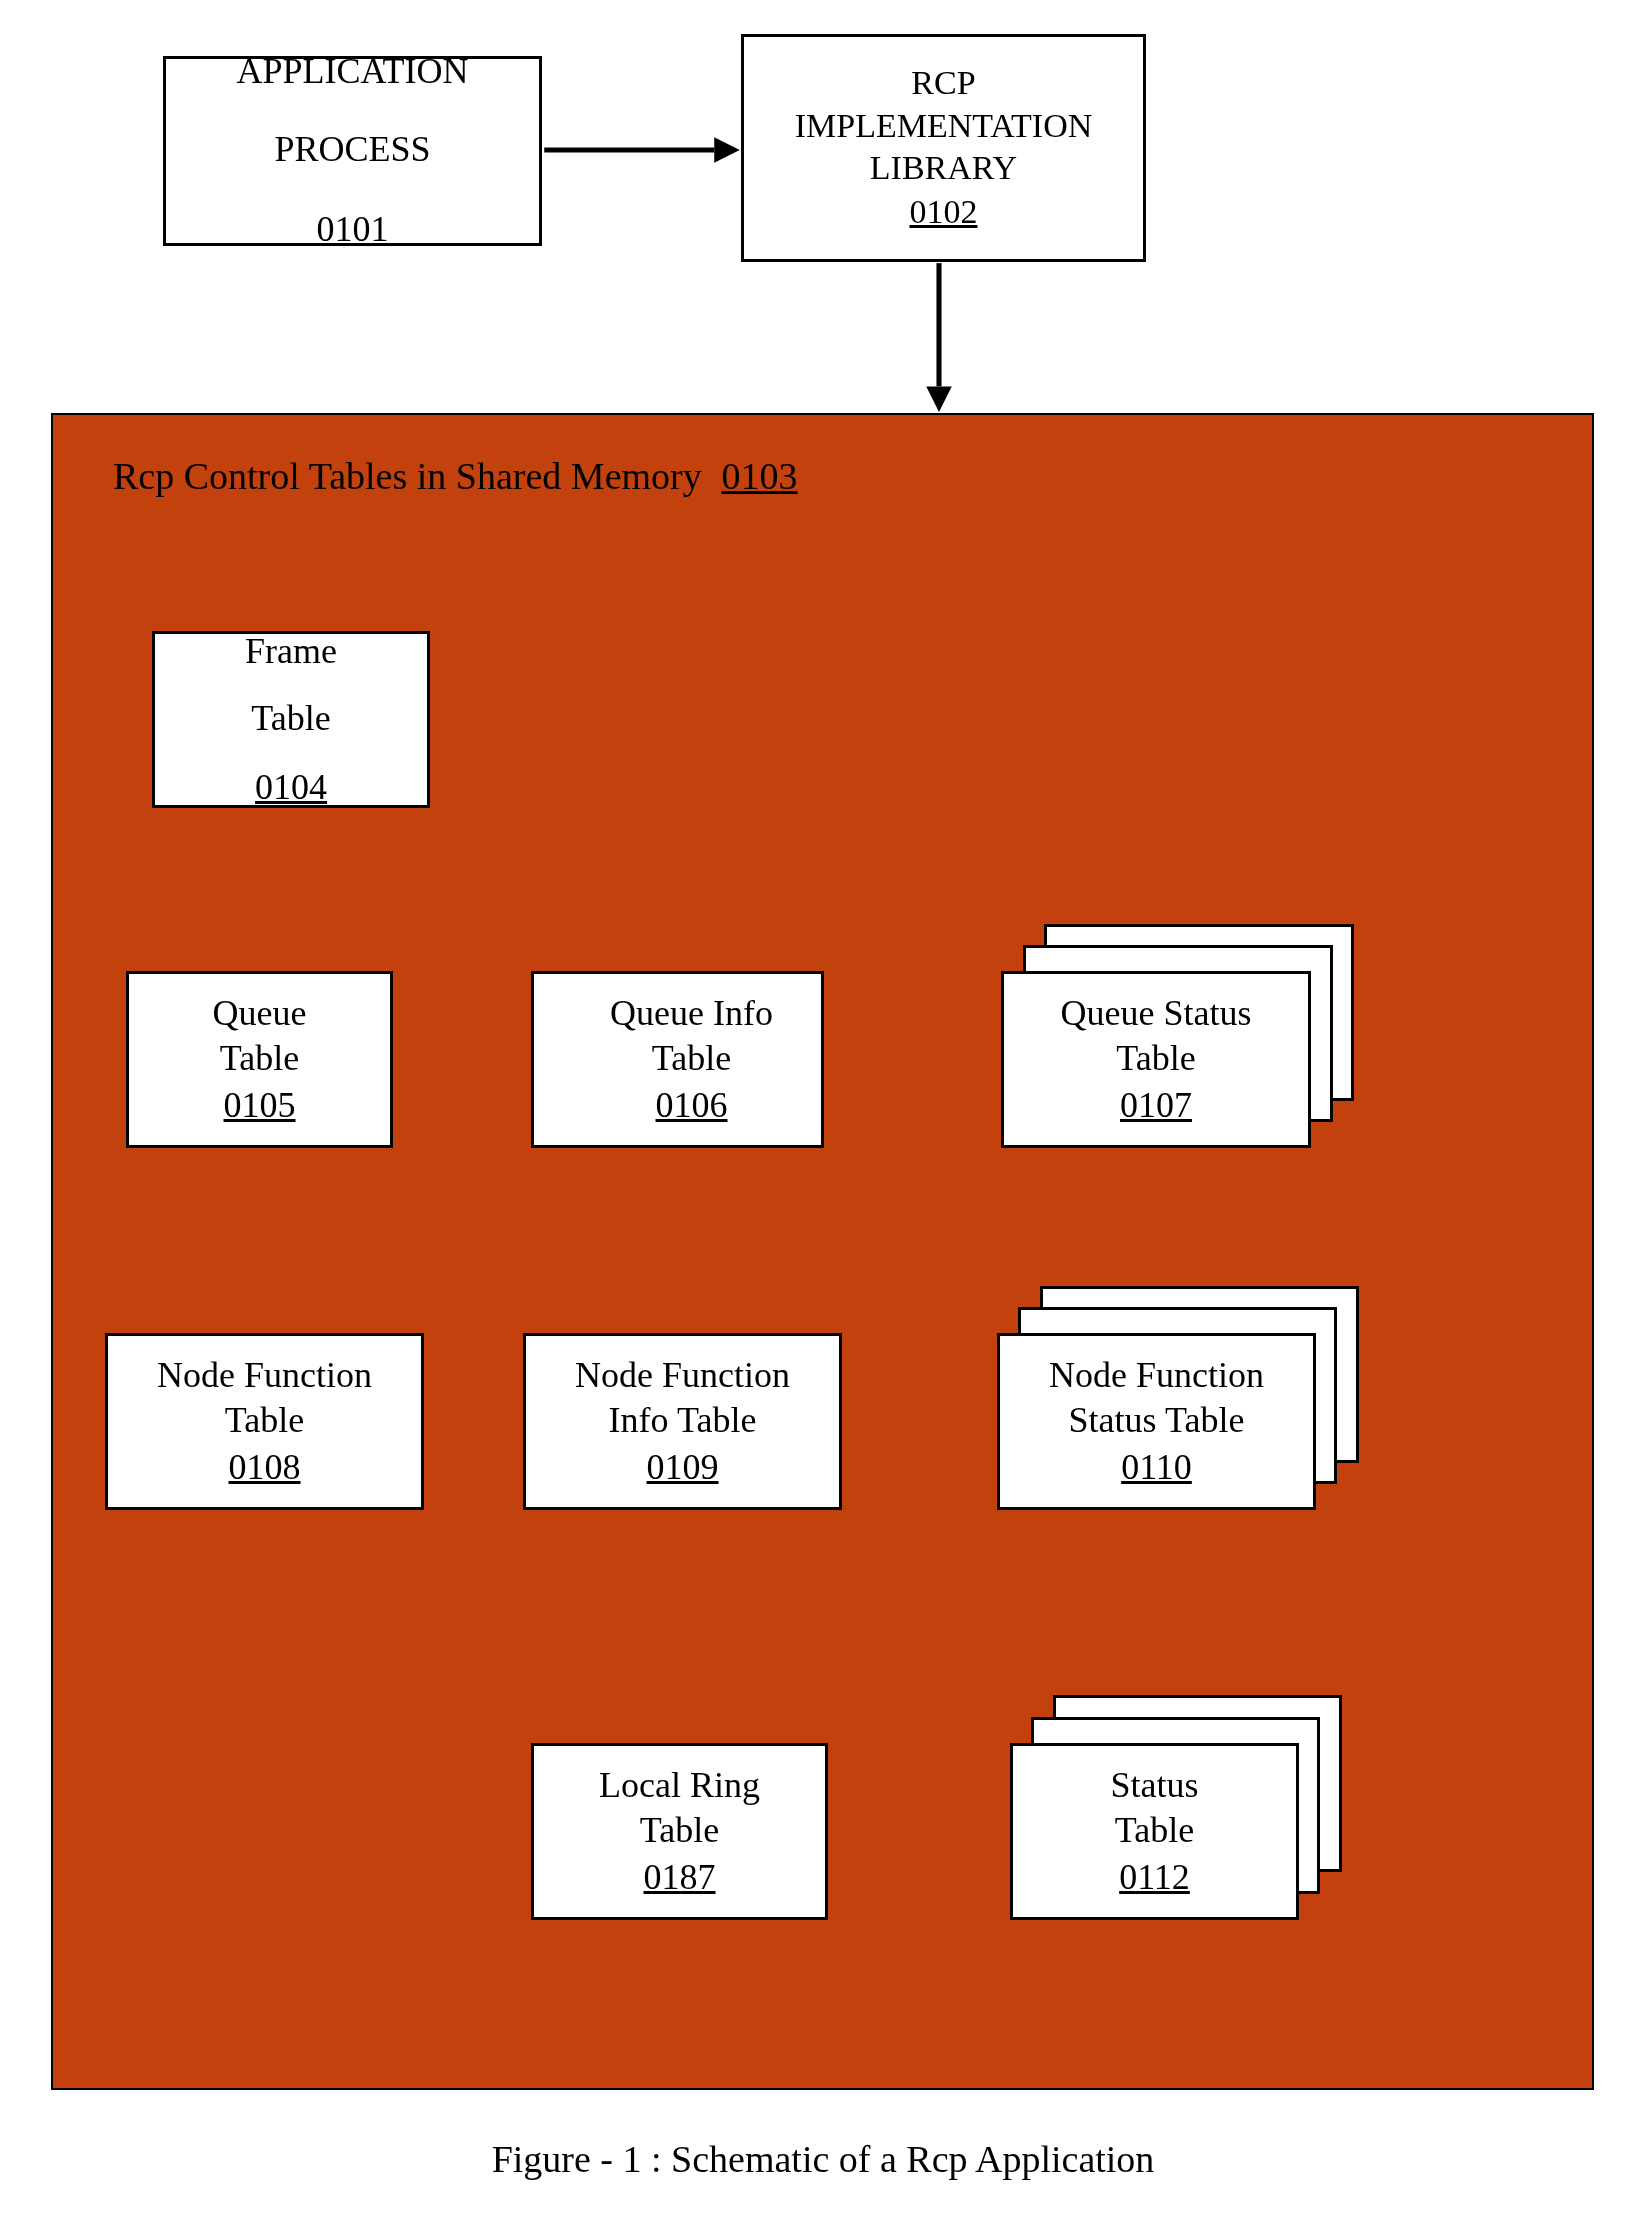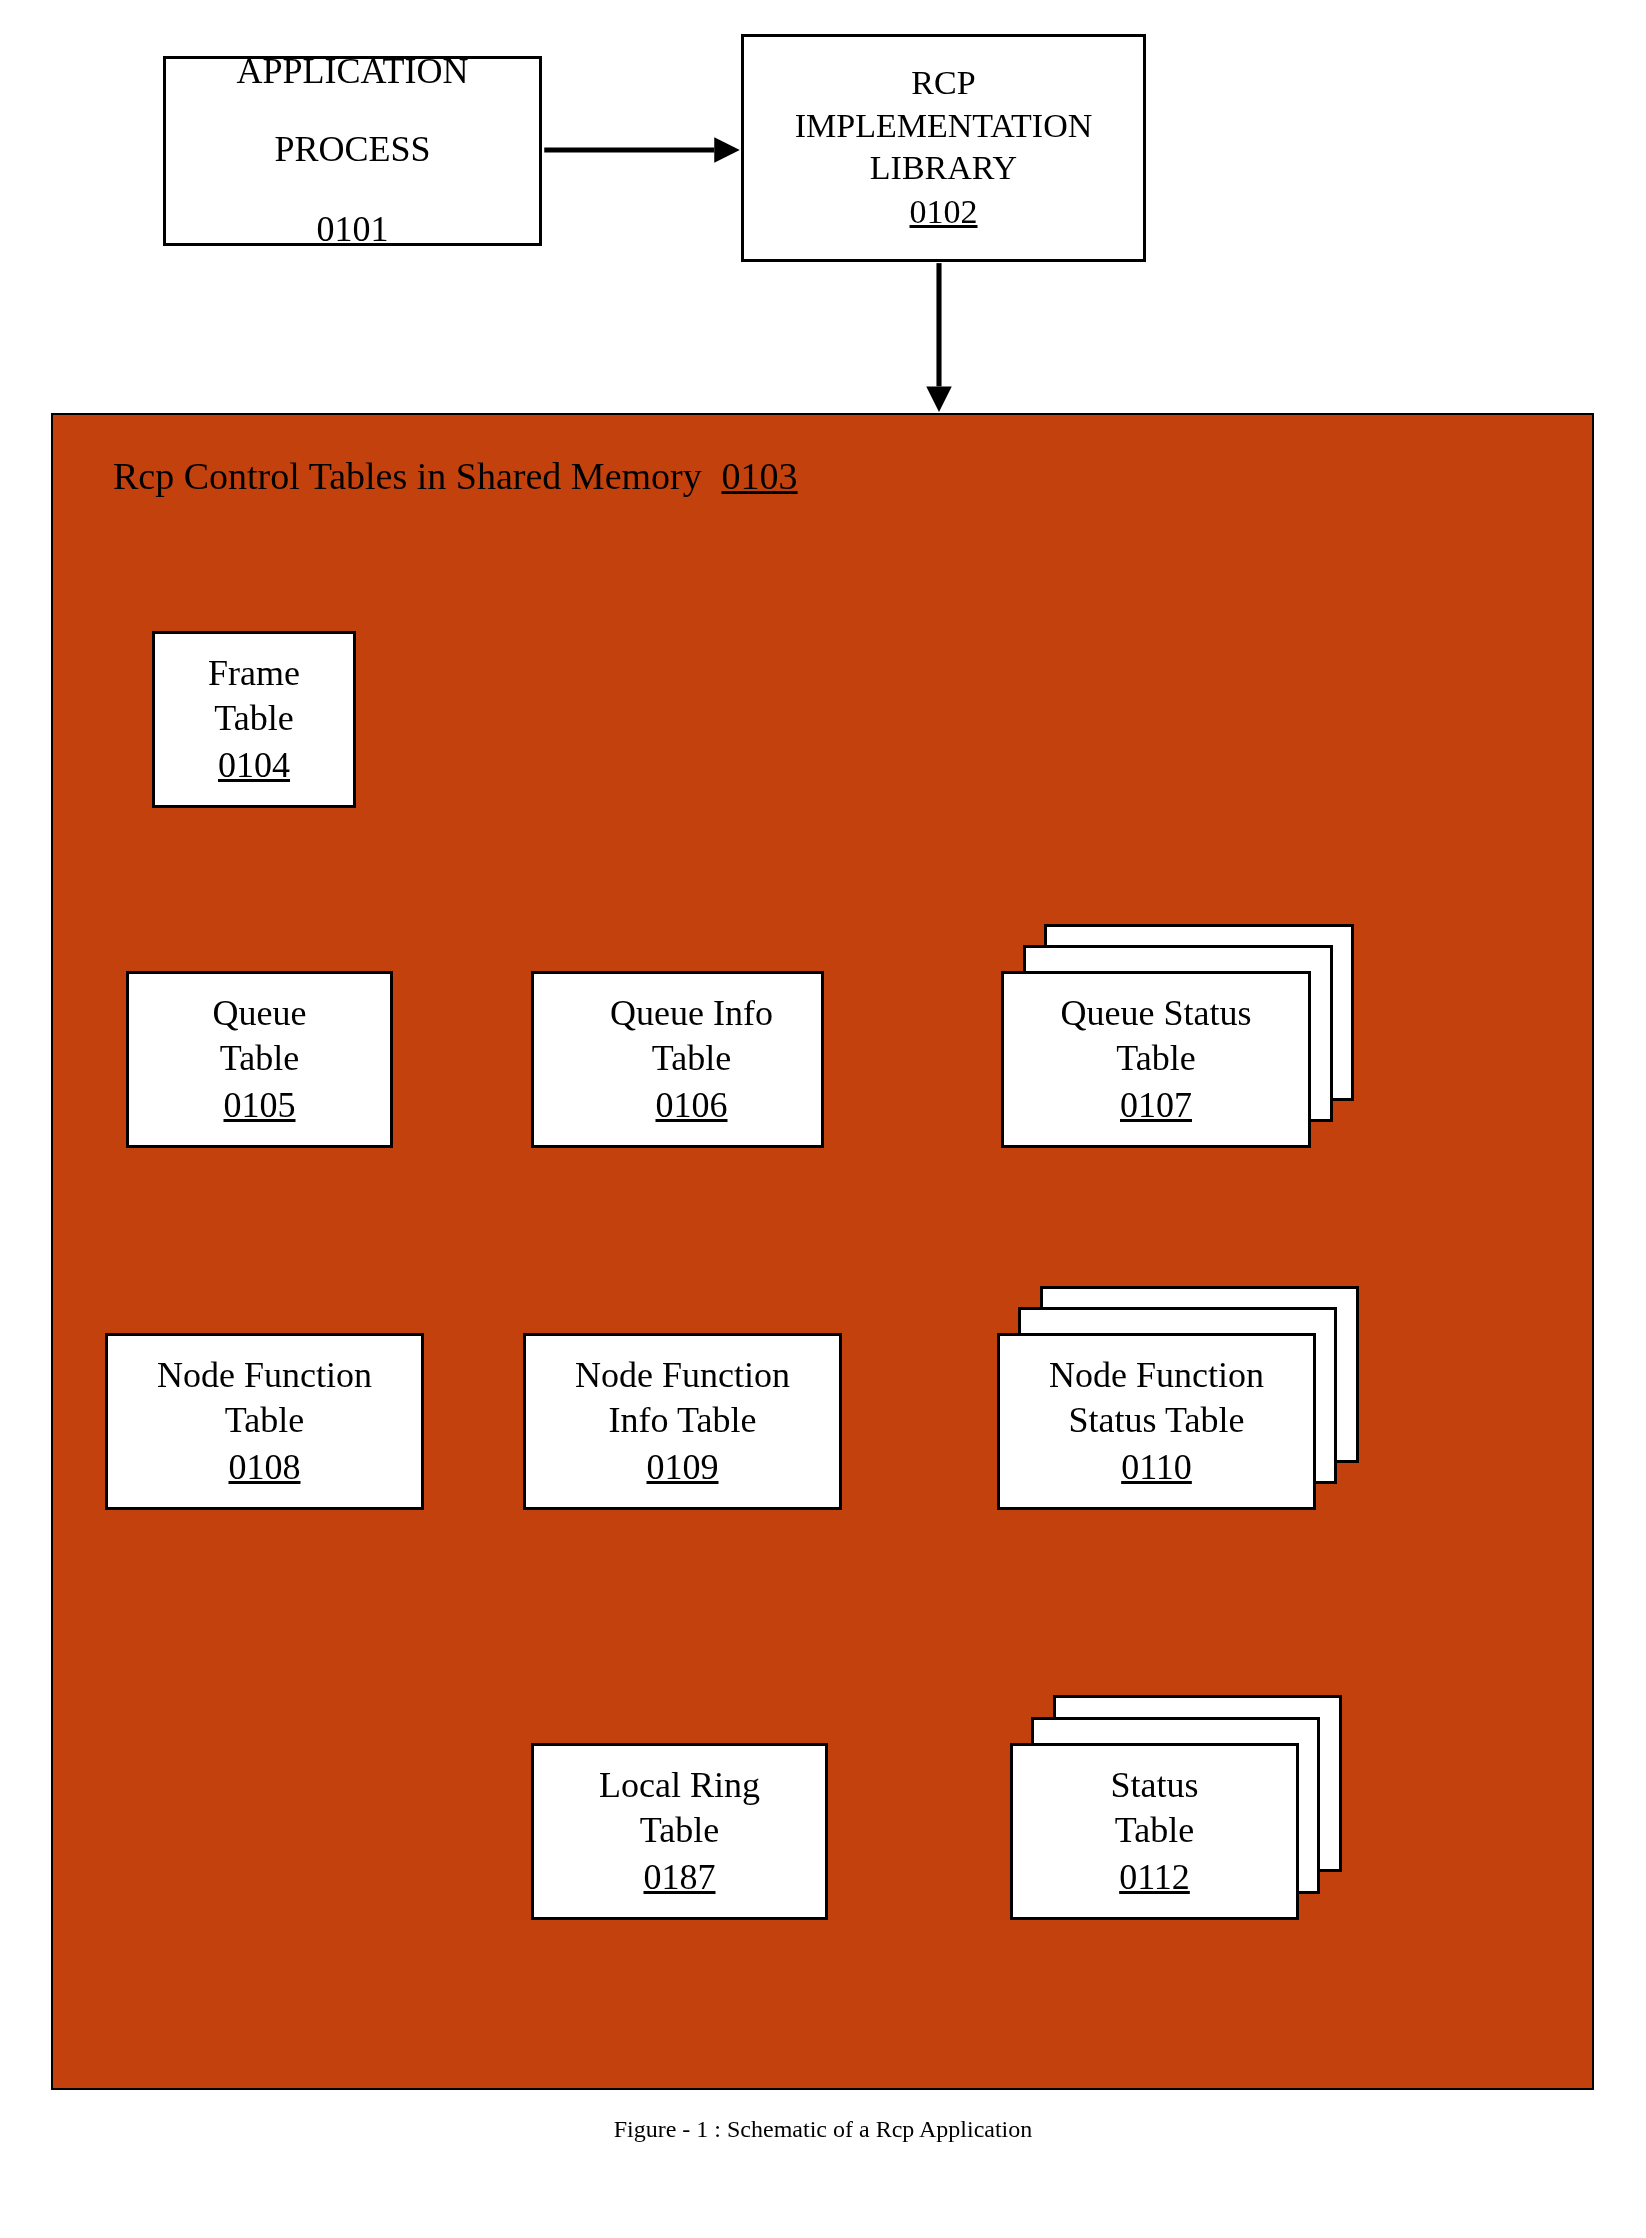--- a/index.html
+++ b/index.html
@@ -44,23 +44,24 @@
     text-decoration: underline;
     margin-left: 10.3px;
   }
   .stack {
     position: absolute;
     border: 3.4px solid #000;
     background: #fff;
   }
   .caption {
     position: absolute;
-    font-size: 24px;
+    font-size: 38px;
     text-align: center;
     width: 100%;
+    margin-top: 21px;
   }
   svg.arrow {
     position: absolute;
     overflow: visible;
   }
 </style>
 </head>
 <body>
 
 <div class="canvas">
@@ -88,21 +89,21 @@
     <polygon points="5,145 20,175 35,145" fill="#000"></polygon>
   </svg>
 
   <div class="container-box" style="left:17px; top:379px; width:1543px; height:1677px;">
 
     <div class="container-title" style="left:60px; top:39px;">
       <span>Rcp Control Tables in Shared Memory</span>
       <span class="refinline">0103</span>
     </div>
 
-    <div class="box" style="left:99px; top:216px; width:204px; height:177px;">
+    <div class="box" style="left:99px; top:216px; width:278px; height:177px;gap:22px;">
       <div>Frame</div>
       <div>Table</div>
       <div class="ref">0104</div>
     </div>
 
     <div class="box" style="left:73px; top:556px; width:267px; height:177px;">
       <div>Queue</div>
       <div>Table</div>
       <div class="ref">0105</div>
     </div>

